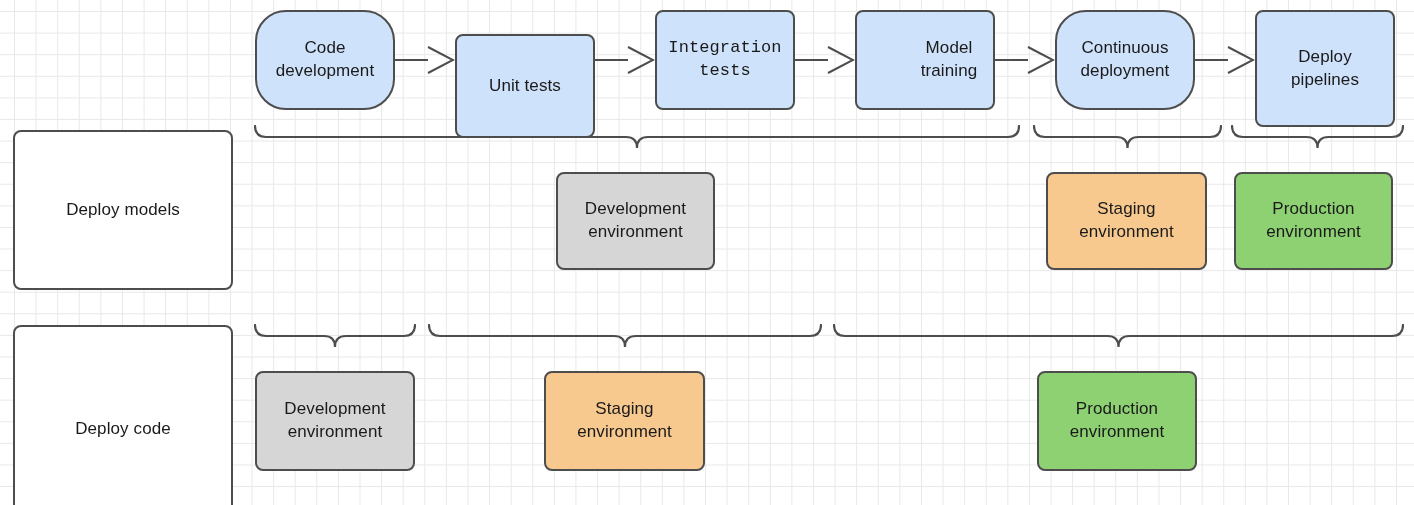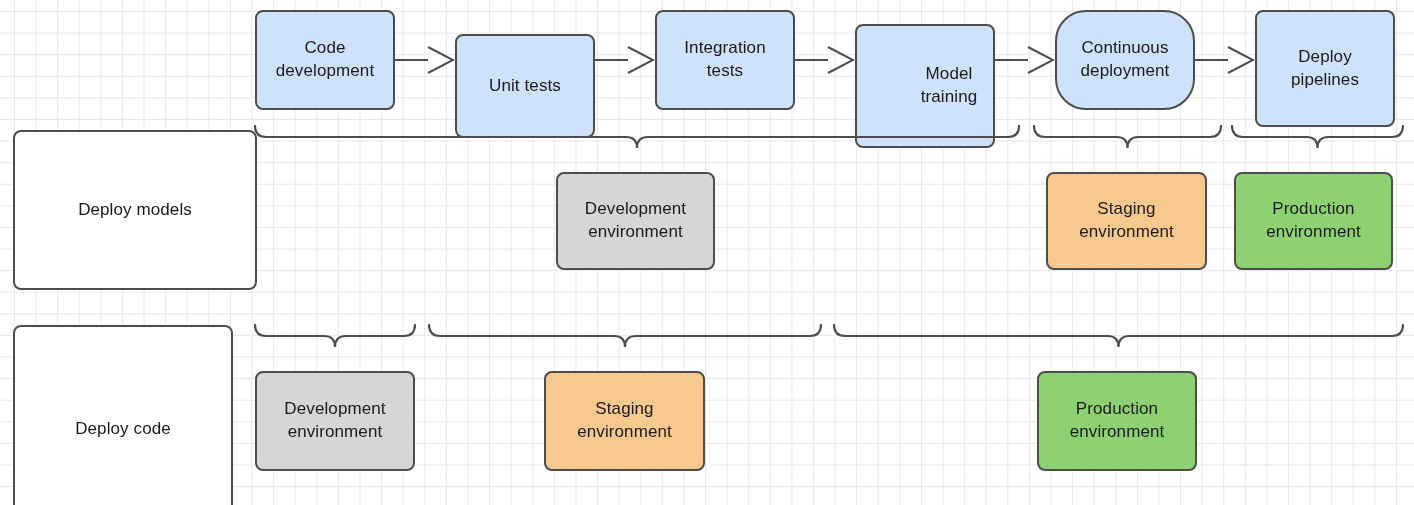--- a/index.html
+++ b/index.html
@@ -53,26 +53,26 @@
   }
   svg line, svg path, svg polyline {
     stroke: #4d4d4d;
     fill: none;
   }
 </style>
 </head>
 <body>
 
 <div id="canvas">
-    <div class="node stage" style="left: 255px; top: 10px; width: 140px; height: 100px;">Code
+    <div class="node stage" style="left: 255px; top: 10px; width: 140px; height: 100px; border-radius: 31px;">Code
 development</div>
     <div class="node stage" style="left: 455px; top: 10px; width: 140px; height: 104px; margin-top: 24px;">Unit tests</div>
-    <div class="node stage" style="left: 655px; top: 10px; width: 140px; height: 100px;">Integration
+    <div class="node stage" style="left: 655px; top: 10px; width: 140px; height: 100px; font-family: Liberation Mono, monospace;">Integration
 tests</div>
-    <div class="node stage" style="left: 855px; top: 24px; width: 140px; height: 124px; padding-left: 48px;">Model
+    <div class="node stage" style="left: 855px; top: 10px; width: 140px; height: 100px; padding-left: 48px;">Model
 training</div>
     <div class="node stage" style="left: 1055px; top: 10px; width: 140px; height: 100px; border-radius: 31px;">Continuous
 deployment</div>
     <div class="node stage" style="left: 1255px; top: 10px; width: 140px; height: 117px;">Deploy
 pipelines</div>
     <div class="arrow" style="left: 395px; top: 44px; width: 60px; height: 32px;"><svg width="60" height="32" viewBox="0 0 60 32">
         <line x1="0" y1="16" x2="33" y2="16" stroke-width="2"></line>
         <polyline points="33,3 58,16 33,29" stroke-width="2" fill="none" stroke-linejoin="miter"></polyline>
       </svg></div>
     <div class="arrow" style="left: 595px; top: 44px; width: 60px; height: 32px;"><svg width="60" height="32" viewBox="0 0 60 32">
@@ -84,21 +84,21 @@
         <polyline points="33,3 58,16 33,29" stroke-width="2" fill="none" stroke-linejoin="miter"></polyline>
       </svg></div>
     <div class="arrow" style="left: 995px; top: 44px; width: 60px; height: 32px;"><svg width="60" height="32" viewBox="0 0 60 32">
         <line x1="0" y1="16" x2="33" y2="16" stroke-width="2"></line>
         <polyline points="33,3 58,16 33,29" stroke-width="2" fill="none" stroke-linejoin="miter"></polyline>
       </svg></div>
     <div class="arrow" style="left: 1195px; top: 44px; width: 60px; height: 32px;"><svg width="60" height="32" viewBox="0 0 60 32">
         <line x1="0" y1="16" x2="33" y2="16" stroke-width="2"></line>
         <polyline points="33,3 58,16 33,29" stroke-width="2" fill="none" stroke-linejoin="miter"></polyline>
       </svg></div>
-    <div class="node plain" style="left: 13px; top: 130px; width: 244px; height: 160px;">Deploy models</div>
+    <div class="node plain" style="left: 13px; top: 130px; width: 220px; height: 160px;">Deploy models</div>
     <div class="brace" style="left: 254px; top: 125px; width: 766px; height: 26px;"><svg width="766" height="26" viewBox="0 0 766 26">
         <path d="M 1,1 Q 1,12 12,12 L 372,12 Q 383,12 383,23 Q 383,12 394,12 L 754,12 Q 765,12 765,1" stroke-width="2.2" stroke-linecap="round" fill="none"></path>
       </svg></div>
     <div class="brace" style="left: 1033px; top: 125px; width: 189px; height: 26px;"><svg width="189" height="26" viewBox="0 0 189 26">
         <path d="M 1,1 Q 1,12 12,12 L 83.5,12 Q 94.5,12 94.5,23 Q 94.5,12 105.5,12 L 177,12 Q 188,12 188,1" stroke-width="2.2" stroke-linecap="round" fill="none"></path>
       </svg></div>
     <div class="brace" style="left: 1231px; top: 125px; width: 173px; height: 26px;"><svg width="173" height="26" viewBox="0 0 173 26">
         <path d="M 1,1 Q 1,12 12,12 L 75.5,12 Q 86.5,12 86.5,23 Q 86.5,12 97.5,12 L 161,12 Q 172,12 172,1" stroke-width="2.2" stroke-linecap="round" fill="none"></path>
       </svg></div>
     <div class="node devenv" style="left: 556px; top: 172px; width: 159px; height: 98px;">Development

